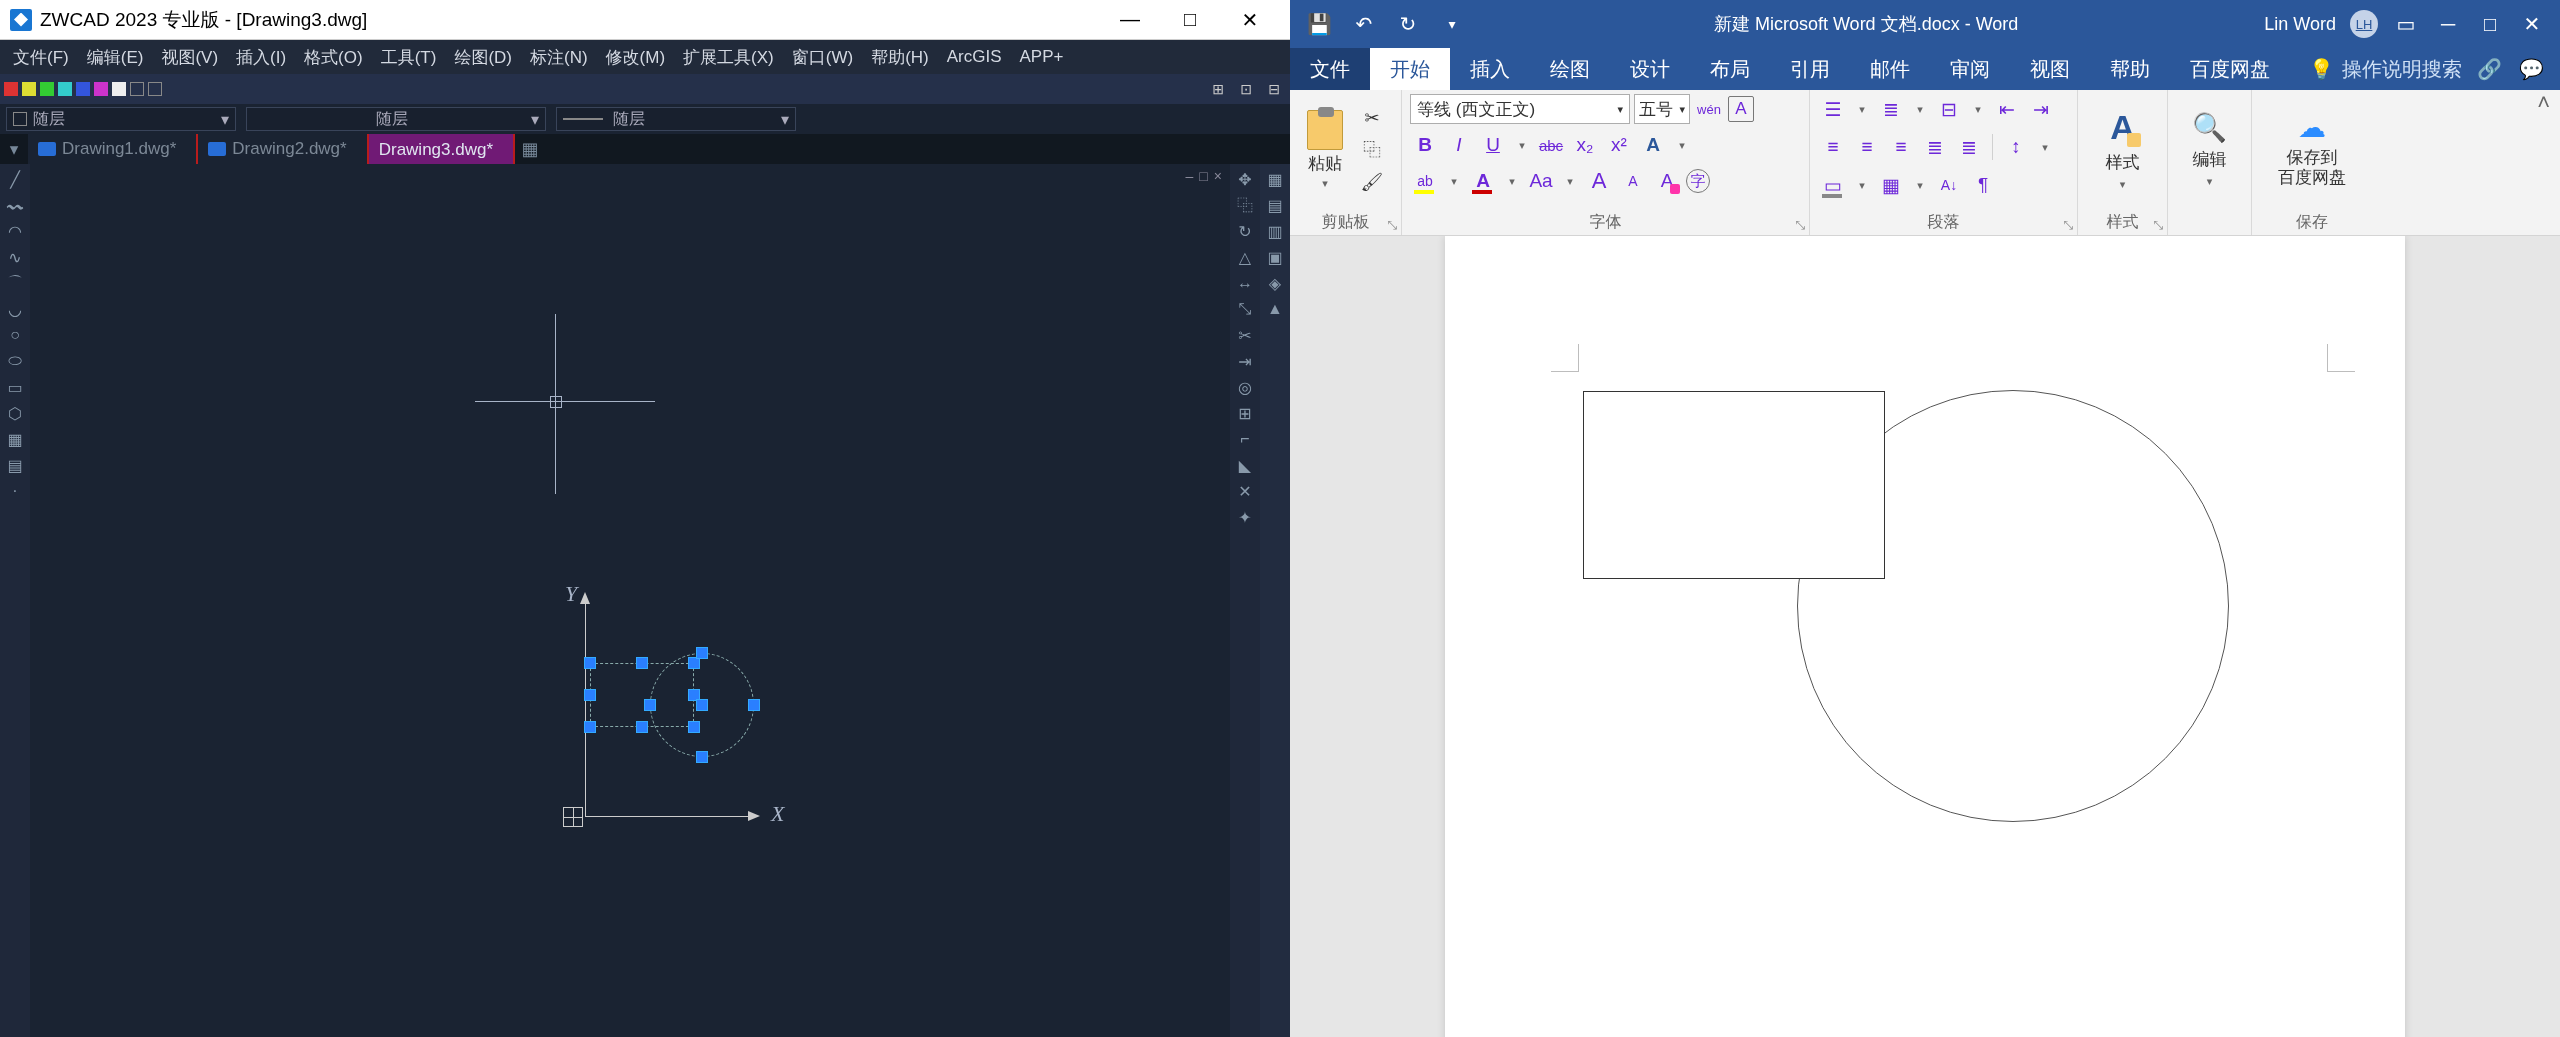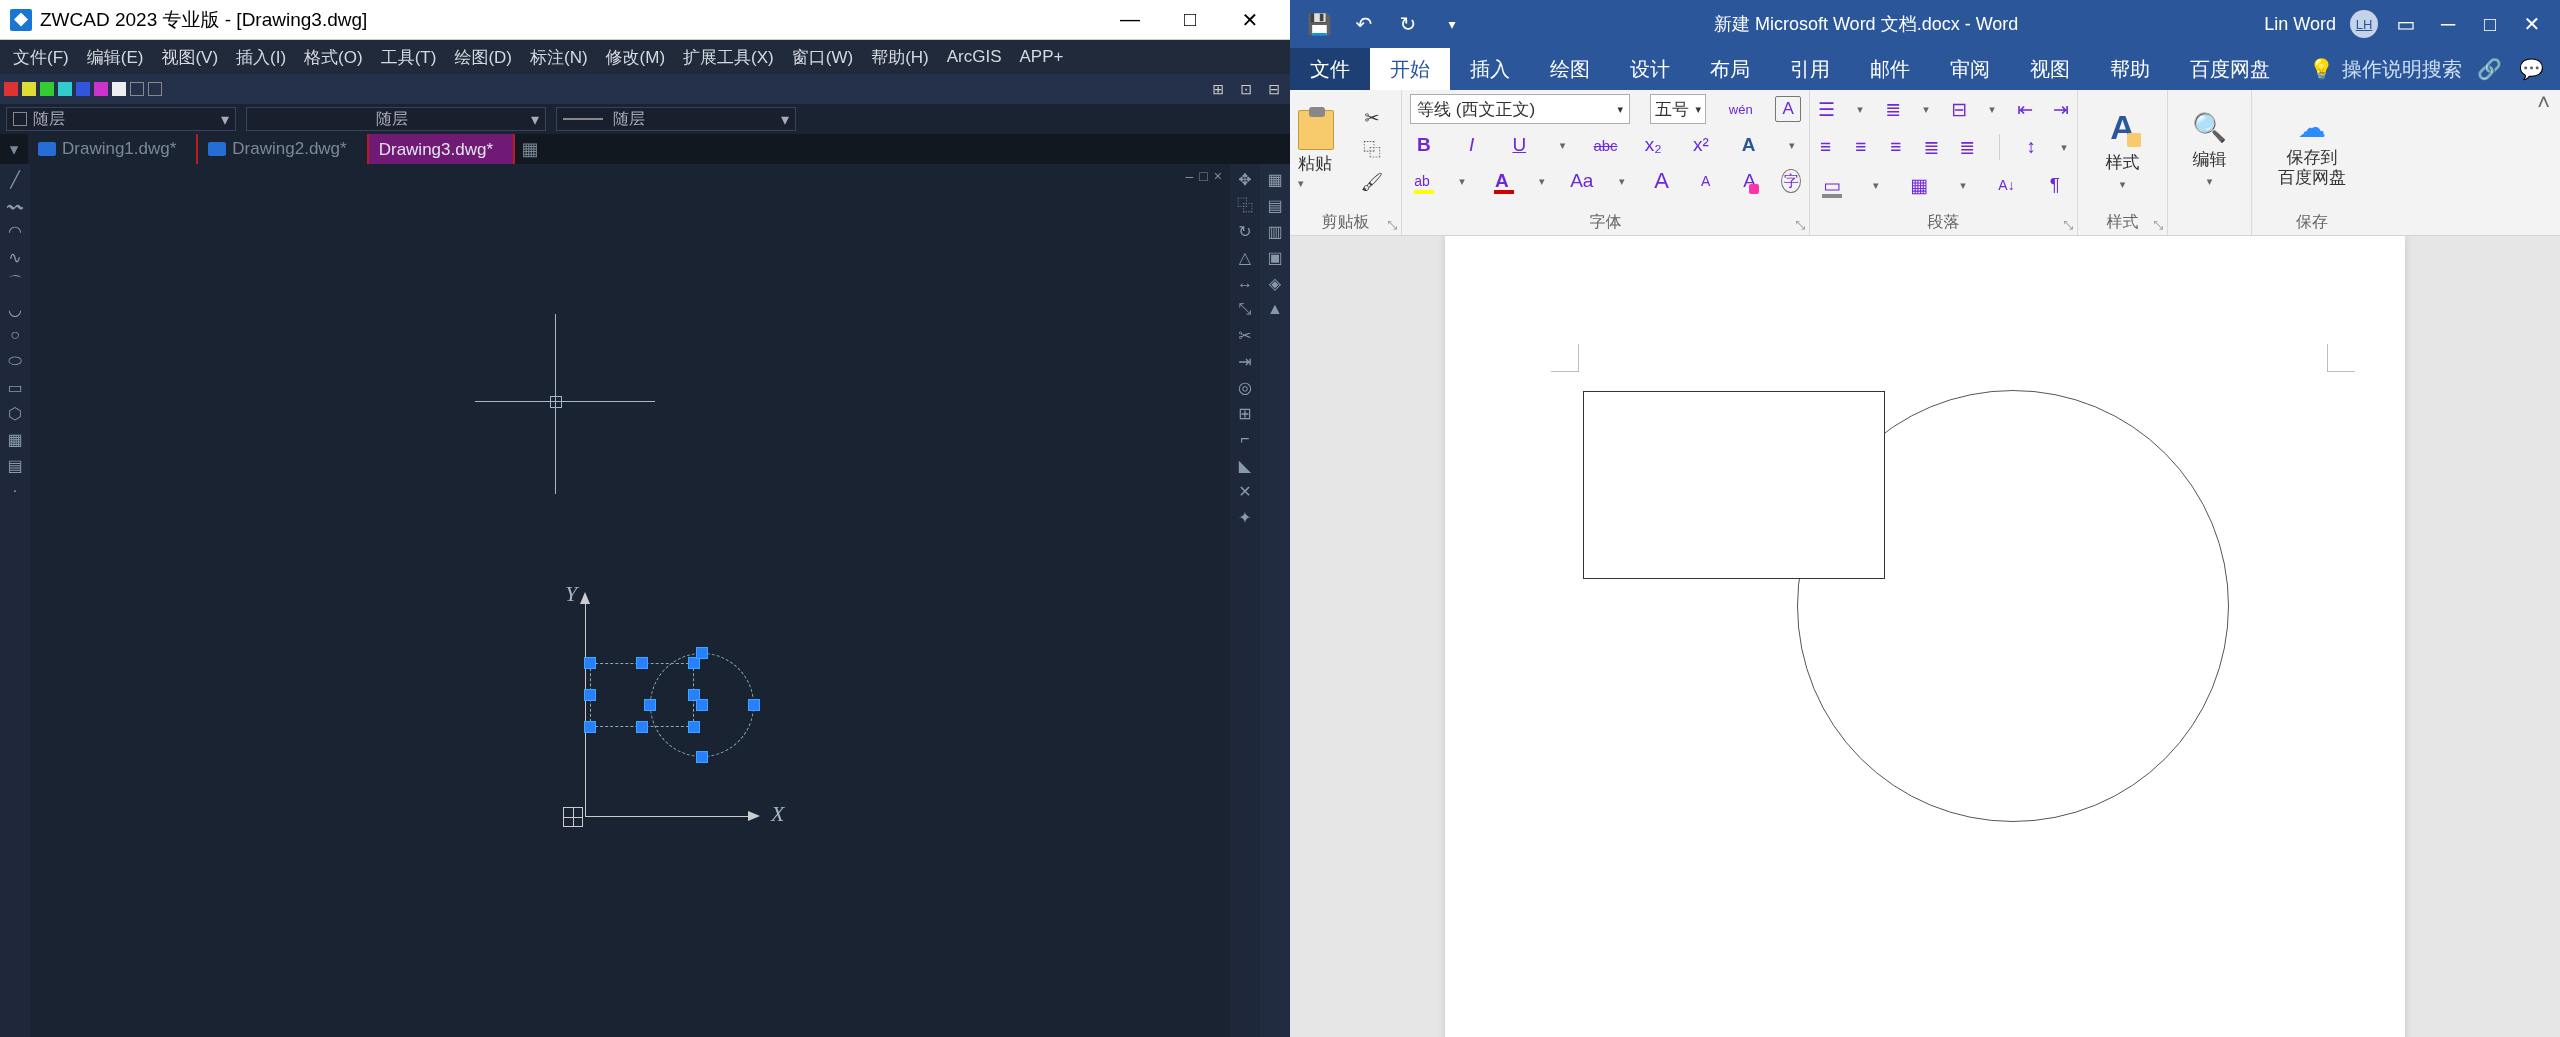--- a/index.html
+++ b/index.html
@@ -64,29 +64,29 @@
 .wd-tab { padding:0 20px; display:flex;align-items:center;cursor:pointer; }
 .wd-tab.file { background:#1e3f73; }
 .wd-tab.active { background:#fff; color:#2b579a; }
 .wd-tab-spacer { flex:1; display:flex; align-items:center; gap:14px; padding:0 14px; justify-content:flex-end;}
 .wd-tellme { display:flex;align-items:center;gap:8px;color:#cfe0f5; }
 .wd-ribbon { height:146px; background:#f3f3f3; border-bottom:1px solid #d4d4d4; display:flex; }
 .wd-grp { border-right:1px solid #d9d9d9; display:flex; flex-direction:column; }
 .wd-grp-body { flex:1; display:flex; align-items:center; padding:4px 8px; gap:6px; }
 .wd-grp-label { height:26px; font-size:16px; color:#666; display:flex;align-items:center;justify-content:center; position:relative;}
 .wd-grp-launch { position:absolute; right:4px; bottom:3px; font-size:12px; color:#888; }
-.wd-paste { width:54px; display:flex;flex-direction:column;gap:2px;font-size:17px;color:#333; }
+.wd-paste { width:54px; display:flex;flex-direction:column;align-items:center;gap:2px;font-size:17px;color:#333; }
 .wd-paste-ico { width:36px;height:40px;background:#f7ca6b;border:1px solid #c19a3a;border-radius:2px;position:relative; }
 .wd-paste-ico::after{content:"";position:absolute;top:-4px;left:10px;width:16px;height:10px;background:#888;border-radius:3px;}
 .wd-clip-side { display:flex;flex-direction:column;gap:4px; }
 .wd-small-ico { width:28px;height:28px;display:flex;align-items:center;justify-content:center;font-size:18px;cursor:pointer; }
 .wd-dd { width:20px;font-size:11px;color:#666;display:inline-flex;align-items:center;justify-content:center; }
 .wd-font-box { height:30px;border:1px solid #adadad;background:#fff;padding:0 6px;display:flex;align-items:center;font-size:17px;min-width:220px;justify-content:space-between; }
 .wd-size-box { height:30px;border:1px solid #adadad;background:#fff;padding:0 4px;display:flex;align-items:center;font-size:17px;min-width:56px;justify-content:space-between; }
-.wd-row { display:flex; gap:20px; align-items:center; }
+.wd-row { display:flex; gap:4px; align-items:center; }
 .btn { width:30px;height:30px;display:flex;align-items:center;justify-content:center;font-size:19px;color:#6d28d9;cursor:pointer;border-radius:2px; }
 .wd-big-btn { width:64px;display:flex;flex-direction:column;align-items:center;gap:4px;font-size:17px;color:#333;padding:4px; }
 .wd-doc-area { flex:1; background:#e6e6e6; display:flex; justify-content:center; overflow:hidden; position:relative;}
 .wd-collapse { position:absolute; right:10px; top:0; font-size:22px; color:#666; }
 .wd-page { width:960px; background:#fff; margin-top:0; box-shadow:0 0 8px rgba(0,0,0,.15); position:relative; height:900px; }
 .corner { position:absolute; width:28px; height:28px; }
 .corner.tl { top:108px; left:106px; border-left:1px solid #bdbdbd; border-top:1px solid #bdbdbd; transform:rotate(180deg);}
 .corner.tr { top:108px; right:50px; border-right:1px solid #bdbdbd; border-top:1px solid #bdbdbd; transform:rotate(180deg);}
 .shp-rect { position:absolute; top:155px; left:138px; width:302px; height:188px; border:1px solid #333; background:#fff; }
 .shp-circ { position:absolute; top:154px; left:352px; width:432px; height:432px; border:1px solid #555; border-radius:50%; }

